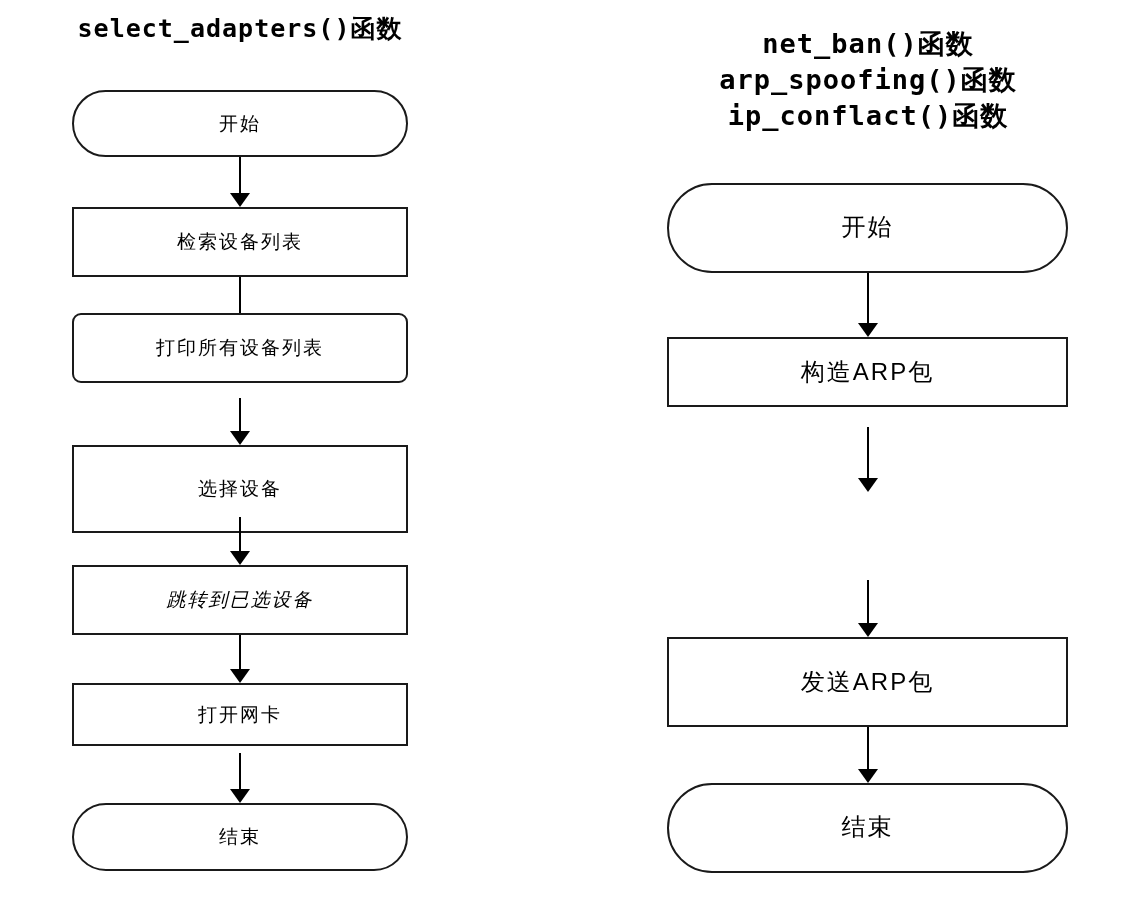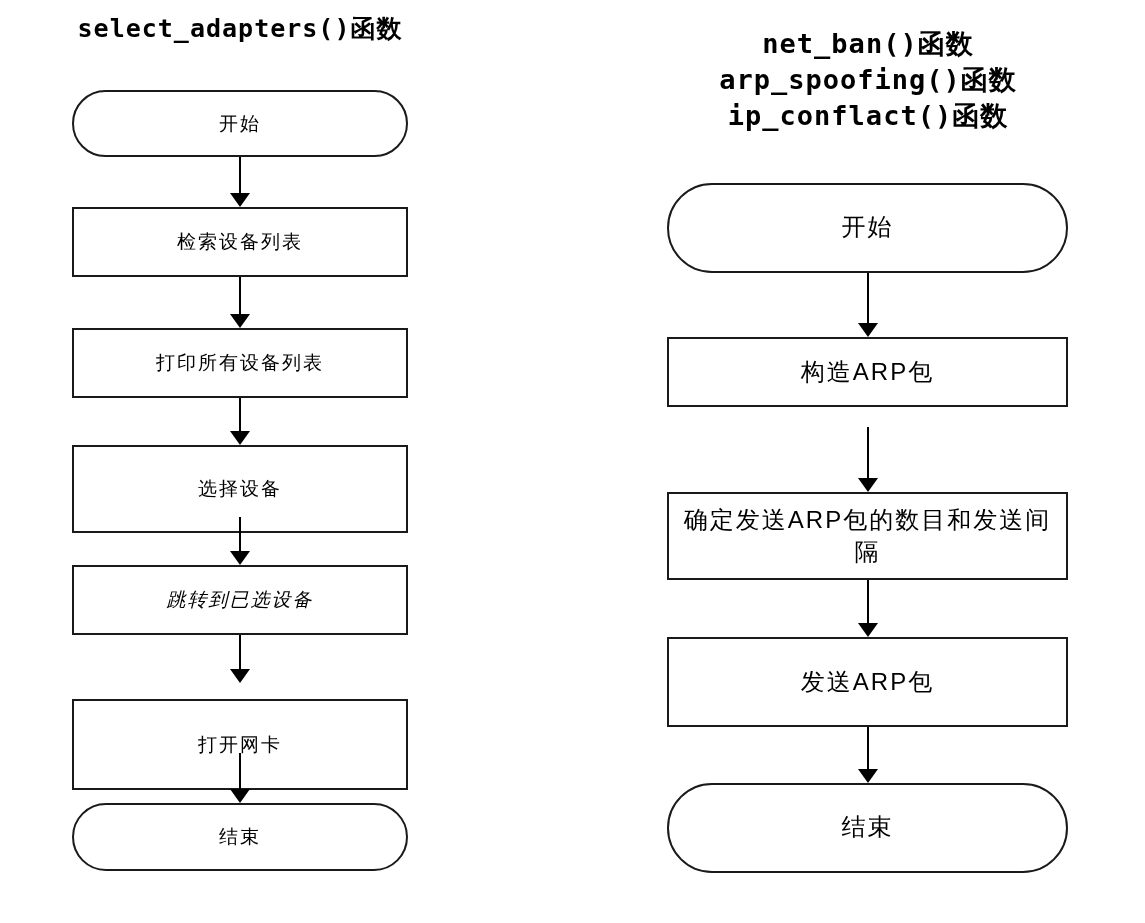--- a/index.html
+++ b/index.html
@@ -60,24 +60,24 @@
     letter-spacing: 1px;
   }
   .left-title  { left: 72px;  top: 12px; width: 336px; font-size: 25px; }
   .right-title { left: 648px; top: 26px; width: 440px; font-size: 27px; line-height: 36px; }
   .right-title .title-line { display: block; }
 
   
   .l-node  { left: 72px; width: 336px; font-size: 19px; }
   .l-start { top: 90px;  height: 67px; }
   .l-b1    { top: 207px; height: 70px; }
-  .l-b2    { top: 328px; height: 70px; }
+  .l-b2    { top: 313px; height: 70px; border-radius: 9px; }
   .l-b3    { top: 445px; height: 88px; }
   .l-b4    { top: 565px; height: 70px; font-style: italic; }
-  .l-b5    { top: 683px; height: 91px; margin-top: 16px; }
+  .l-b5    { top: 683px; height: 63px; }
   .l-end   { top: 803px; height: 68px; }
 
   .l-arrow { left: 230px; }
   .l-a1 { top: 157px; height: 50px; }
   .l-a2 { top: 277px; height: 51px; }
   .l-a3 { top: 398px; height: 47px; }
   .l-a4 { top: 517px; height: 48px; }
   .l-a5 { top: 635px; height: 48px; }
   .l-a6 { top: 753px; height: 50px; }
 
@@ -145,23 +145,20 @@
   <div class="node terminator r-node r-start">
     <span class="node-label">开始</span>
   </div>
   <div class="arrow r-arrow r-a1"></div>
 
   <div class="node process r-node r-b1">
     <span class="node-label">构造ARP包</span>
   </div>
   <div class="arrow r-arrow r-a2"></div>
 
-  <div class="node process r-node r-b2">
-    <span class="node-label">确定发送ARP包的数目和发送间隔</span>
-  </div>
   <div class="arrow r-arrow r-a3"></div>
 
   <div class="node process r-node r-b3">
     <span class="node-label">发送ARP包</span>
   </div>
   <div class="arrow r-arrow r-a4"></div>
 
   <div class="node terminator r-node r-end">
     <span class="node-label">结束</span>
   </div>

